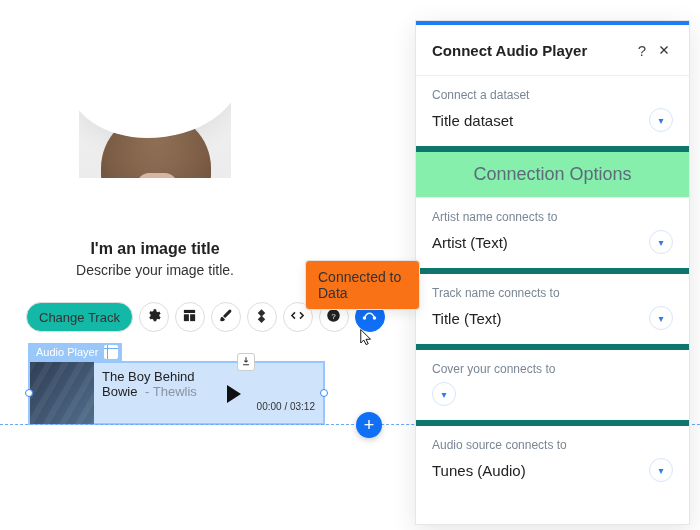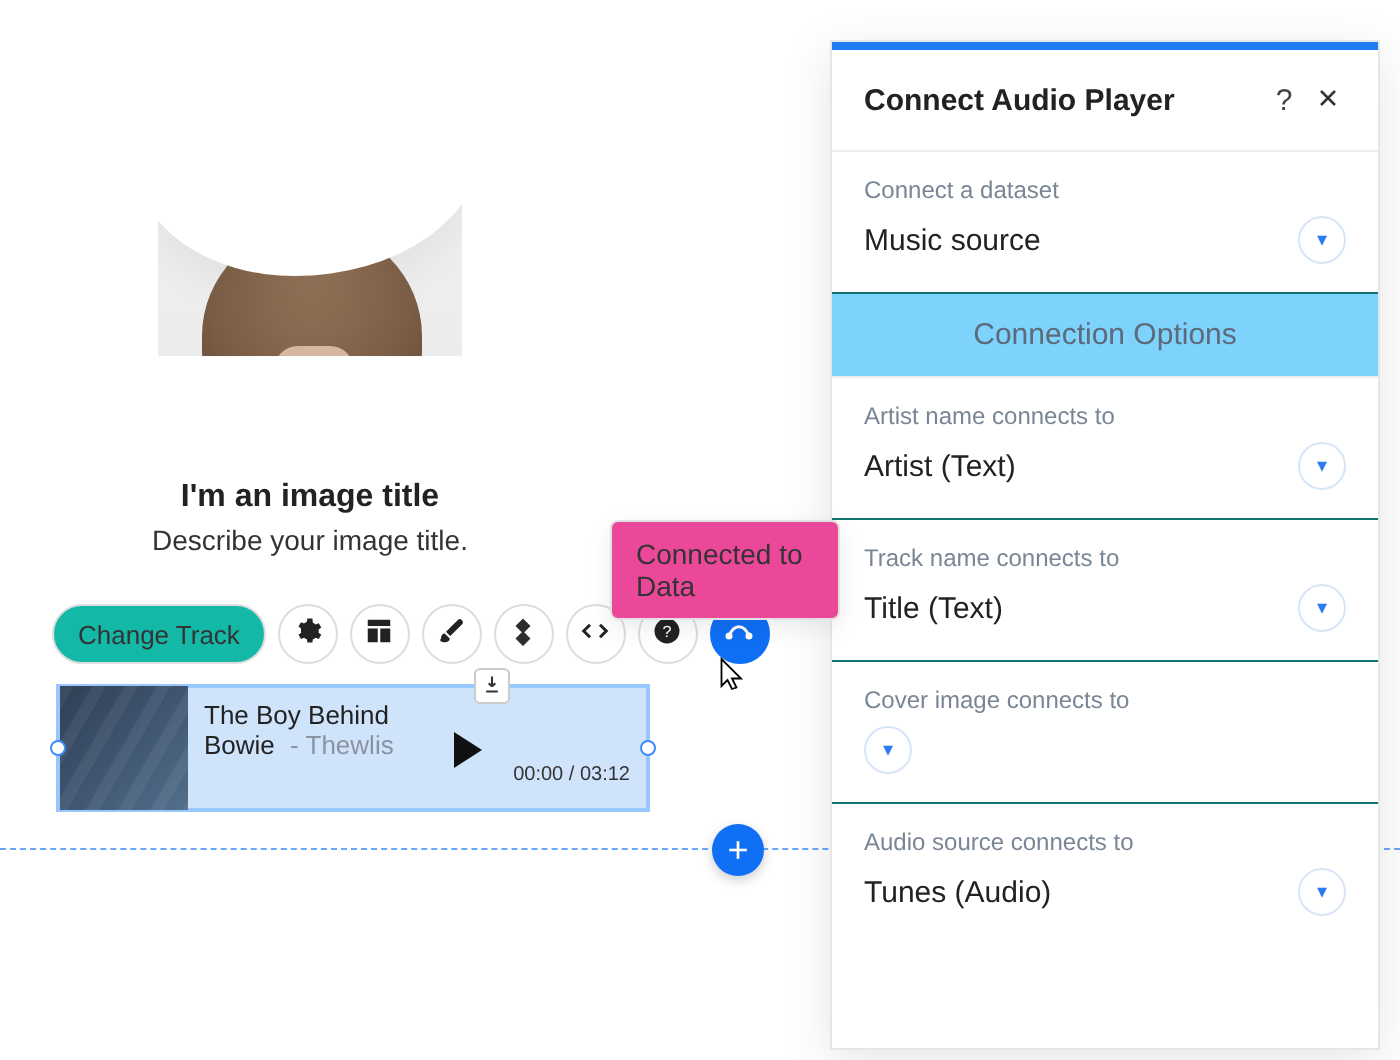--- a/index.html
+++ b/index.html
@@ -122,21 +122,21 @@
       top: 328px;
       font-size: 16px;
       pointer-events: none;
     }
 
     
     .tooltip {
       position: absolute;
       left: 305px;
       top: 260px;
-      background: #ec4899;
+      background: #f97316;
       border: 1px solid #e2e2e2;
       border-radius: 4px;
       padding: 8px 12px;
       font-size: 14px;
       color: #333;
       box-shadow: 0 4px 12px rgba(0,0,0,.08);
       z-index: 4;
     }
 
     
@@ -314,21 +314,21 @@
       color: #222;
     }
     .hdr .icon-btn {
       width: 22px; height: 22px;
       display: flex; align-items: center; justify-content: center;
       color: #444;
       cursor: pointer;
       font-size: 15px;
     }
     .section {
-      border-bottom: 1px solid #0f766e;
+      border-bottom: 6px solid #0f766e;
       padding: 12px 16px 14px;
     }
     .section .small {
       font-size: 12px;
       color: #7a8695;
       margin-bottom: 6px;
     }
     .section .value-row {
       display: flex;
       align-items: center;
@@ -342,23 +342,23 @@
     .chev {
       width: 24px; height: 24px;
       border: 1px solid #d7e5f8;
       border-radius: 12px;
       display: flex; align-items: center; justify-content: center;
       color: #2d7bf0;
       font-size: 10px;
       cursor: pointer;
     }
     .conn-options {
-      background: #7dd3fc;
+      background: #86efac;
       padding: 12px 16px;
-      font-size: 15px;
+      font-size: 18px;
       color: #5d6a7a;
       text-align: center;
       border-bottom: 1px solid #eee;
     }
   </style>
 </head>
 <body>
 
 <div class="stage">
 
@@ -432,20 +432,24 @@
   </div>
 
   <div class="tooltip">Connected to Data</div>
   <div class="cursor-click">
     <svg width="18" height="18" viewBox="0 0 24 24">
         <path fill="#fff" stroke="#000" stroke-width="1.2" d="M5 2l0 18 4-4 3 6 3-1-3-6 6 0z"></path>
       </svg>
   </div>
 
   <div class="audio-wrap">
+    <span class="label-chip">
+      <span>Audio Player</span>
+      <span class="sq"></span>
+    </span>
 
     <div class="audio-card">
       <div class="download-chip">
         <span>
           <svg width="10" height="10" viewBox="0 0 24 24" fill="none" stroke="#333" stroke-width="2.5">
               <path d="M12 3v12m0 0l-4-4m4 4l4-4M5 21h14"></path>
             </svg>
         </span>
       </div>
       <div class="album"></div>
@@ -488,21 +492,21 @@
         <svg width="12" height="12" viewBox="0 0 24 24" stroke="#333" stroke-width="2.5">
             <path d="M5 5l14 14M19 5L5 19"></path>
           </svg>
       </span>
     </div>
   </div>
 
   <div class="section">
     <div class="small">Connect a dataset</div>
     <div class="value-row">
-      <div class="value">Music source</div>
+      <div class="value">Title dataset</div>
       <div class="chev">
         <span>▾</span>
       </div>
     </div>
   </div>
 
   <div class="conn-options">Connection Options</div>
 
   <div class="section">
     <div class="small">Artist name connects to</div>
@@ -518,21 +522,21 @@
     <div class="small">Track name connects to</div>
     <div class="value-row">
       <div class="value">Title (Text)</div>
       <div class="chev">
         <span>▾</span>
       </div>
     </div>
   </div>
 
   <div class="section">
-    <div class="small">Cover image connects to</div>
+    <div class="small">Cover your connects to</div>
     <div class="value-row">
       <div class="chev">
         <span>▾</span>
       </div>
     </div>
   </div>
 
   <div class="section" style="border-bottom:none">
     <div class="small">Audio source connects to</div>
     <div class="value-row">

